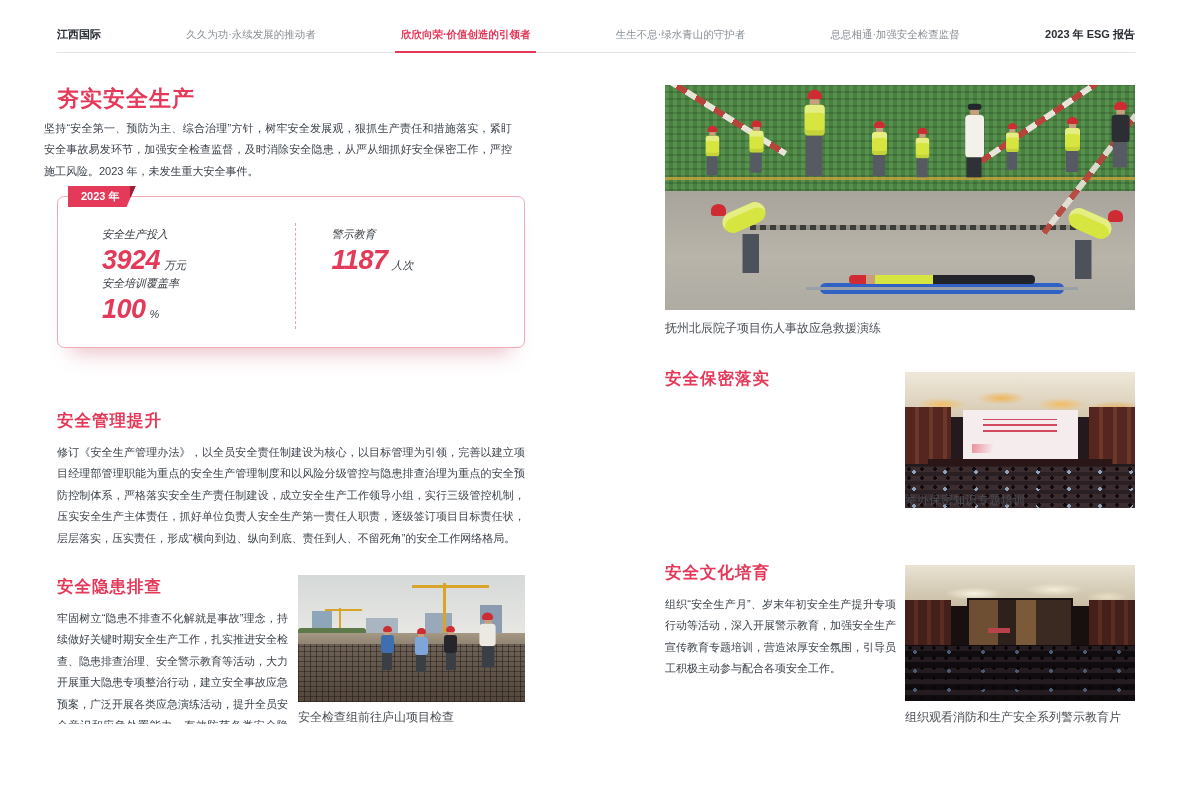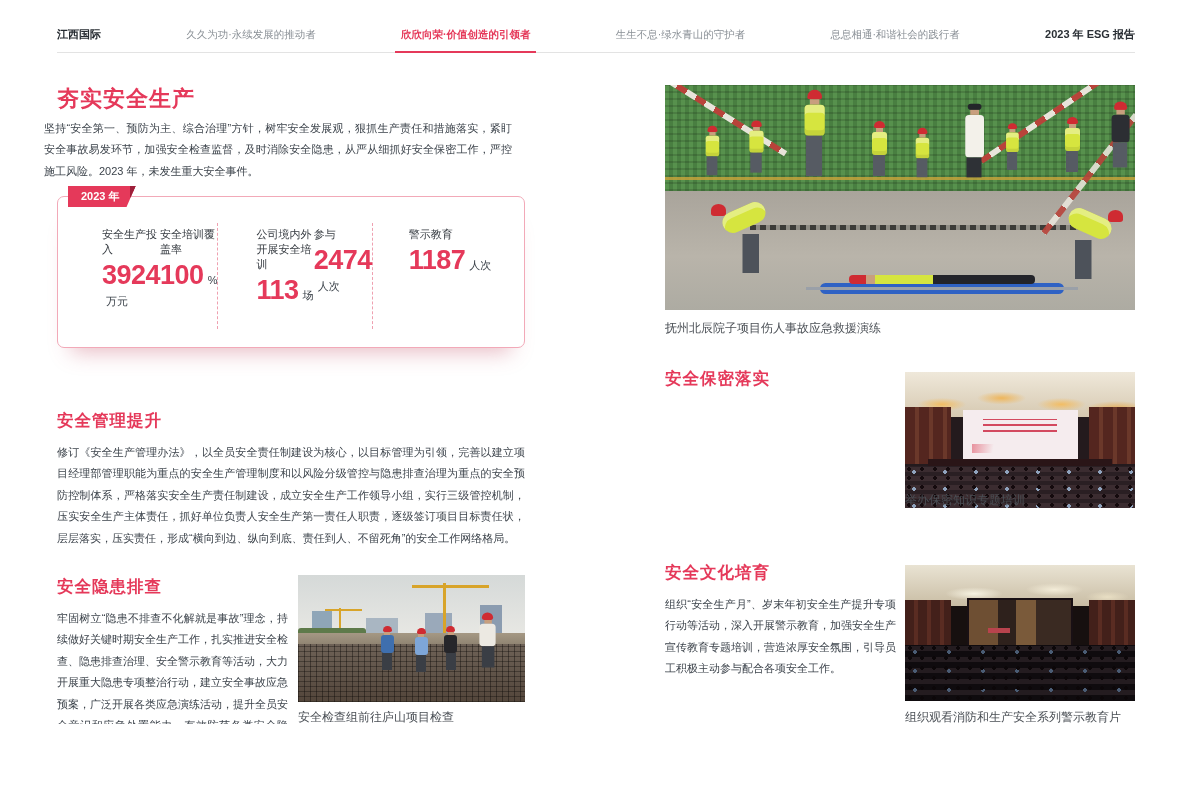--- a/index.html
+++ b/index.html
@@ -25,21 +25,21 @@
   
   .stats-box{position:absolute;left:57px;top:196px;width:466px;height:150px;
              border:1px solid #f2a9b8;border-radius:7px;background:#fff;
              box-shadow:0 18px 20px -14px rgba(190,60,85,.35);}
   .stats-tag{position:absolute;top:-11px;left:10px;background:#e5395a;color:#fff;
              font-size:11px;font-weight:bold;padding:3px 16px 3px 13px;
              clip-path:polygon(0 0,100% 0,calc(100% - 9px) 100%,0 100%);}
   .stats-tag::after{content:"";position:absolute;right:-6px;top:0;border:6px solid transparent;
              border-left-color:#9e1f3a;border-top-color:#9e1f3a;}
   .stats-grid{position:absolute;top:26px;bottom:18px;left:0;right:0;display:flex;}
-  .stats-col{flex:1;display:flex;flex-direction:row;justify-content:space-between;padding:4px 0 4px 44px;}
+  .stats-col{flex:1;display:flex;flex-direction:column;justify-content:space-between;padding:4px 0 4px 44px;font-style:italic;}
   .stats-col.c2{padding-left:38px;}
   .stats-col.c3{padding-left:36px;}
   .stats-col.sep{border-right:1px dashed #efa0b0;}
   .stat .lbl{font-size:11px;color:#353a40;font-weight:500;margin-bottom:3px;}
   .stat .num{font-size:27px;font-weight:bold;color:#e5395a;letter-spacing:-.5px;}
   .stat .unit{font-size:11px;color:#3c434b;margin-left:4px;font-weight:500;}
 
   
   .photo{position:absolute;overflow:hidden;background:#888;}
 
@@ -145,48 +145,38 @@
 </head>
 <body>
 
 <div class="page">
 
   <div class="hdr">
     <span class="item brand">江西国际</span>
     <span class="item">久久为功·永续发展的推动者</span>
     <span class="item active">欣欣向荣·价值创造的引领者</span>
     <span class="item">生生不息·绿水青山的守护者</span>
-    <span class="item">息息相通·和谐社会的践行者</span>
+    <span class="item">息息相通·加强安全检查监督</span>
     <span class="item report">2023 年 ESG 报告</span>
   </div>
 
   <div class="h1" style="left:57px;top:84px;">夯实安全生产</div>
   <div class="body-txt" style="left:44px;top:118px;width:468px;">坚持“安全第一、预防为主、综合治理”方针，树牢安全发展观，狠抓生产责任和措施落实，紧盯安全事故易发环节，加强安全检查监督，及时消除安全隐患，从严从细抓好安全保密工作，严控施工风险。2023 年，未发生重大安全事件。</div>
 
   <div class="stats-box">
     <div class="stats-tag">2023 年</div>
     <div class="stats-grid">
       <div class="stats-col sep">
         <div class="stat">
           <div class="lbl">安全生产投入</div>
           <div><span class="num">3924</span><span class="unit">万元</span></div>
         </div>
         <div class="stat">
           <div class="lbl">安全培训覆盖率</div>
           <div><span class="num">100</span><span class="unit">%</span></div>
-        </div>
-      </div>
-      <div class="stats-col c2 sep">
-        <div class="stat">
-          <div class="lbl">公司境内外开展安全培训</div>
-          <div><span class="num">113</span><span class="unit">场</span></div>
-        </div>
-        <div class="stat">
-          <div class="lbl">参与</div>
-          <div><span class="num">2474</span><span class="unit">人次</span></div>
         </div>
       </div>
       <div class="stats-col c3">
         <div class="stat">
           <div class="lbl">警示教育</div>
           <div><span class="num">1187</span><span class="unit">人次</span></div>
         </div>
       </div>
     </div>
   </div>

